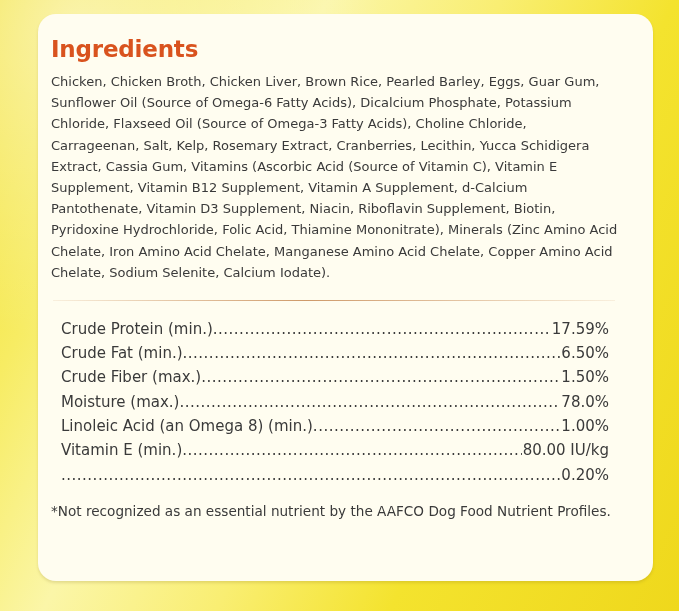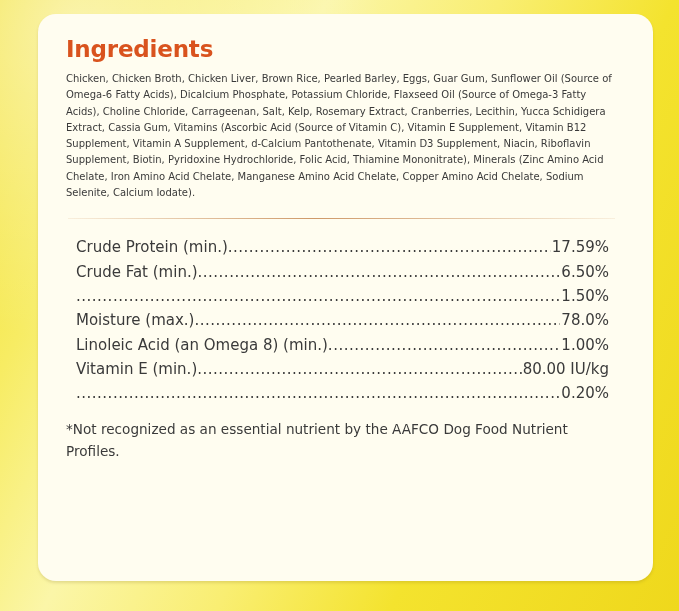--- a/index.html
+++ b/index.html
@@ -35,34 +35,34 @@
   
   .card {
     position: absolute;
     left: 38px;
     top: 14px;
     width: 615px;
     height: 567px;
     background: #FFFDF0;
     border-radius: 18px;
     box-shadow: 0 2px 3px rgba(120,100,20,0.18);
-    padding: 22px 34px 0 28px;
+    padding: 22px 34px 0 13px;
   }
 
   h2.section-title {
     font-family: "DejaVu Sans", sans-serif;
     font-size: 23px;
     font-weight: bold;
     color: #D9531E;
     margin: 0 0 9px 0;
     letter-spacing: -0.2px;
   }
 
   .ingredients-body {
-    font-size: 10px;
+    font-size: 13px;
     color: #3A3A3A;
     line-height: 1.63;
     text-align: left;
     margin: 0;
   }
 
   .divider {
     margin: 17px 4px 16px 2px;
     height: 1px;
     background: linear-gradient(to right, rgba(214,160,110,0.15), rgba(190,120,60,0.75) 45%, rgba(214,160,110,0.15));
@@ -120,20 +120,21 @@
         <span class="ga-label">Crude Protein (min.)</span>
         <span class="ga-dots">........................................................................................................................</span>
         <span class="ga-val">17.59%</span>
       </li>
       <li class="ga-row">
         <span class="ga-label">Crude Fat (min.)</span>
         <span class="ga-dots">........................................................................................................................</span>
         <span class="ga-val">6.50%</span>
       </li>
       <li class="ga-row">
+        <span class="ga-label">Crude Fiber (max.)</span>
         <span class="ga-dots">........................................................................................................................</span>
         <span class="ga-val">1.50%</span>
       </li>
       <li class="ga-row">
         <span class="ga-label">Moisture (max.)</span>
         <span class="ga-dots">........................................................................................................................</span>
         <span class="ga-val">78.0%</span>
       </li>
       <li class="ga-row">
         <span class="ga-label">Linoleic Acid (an Omega 8) (min.) </span>

